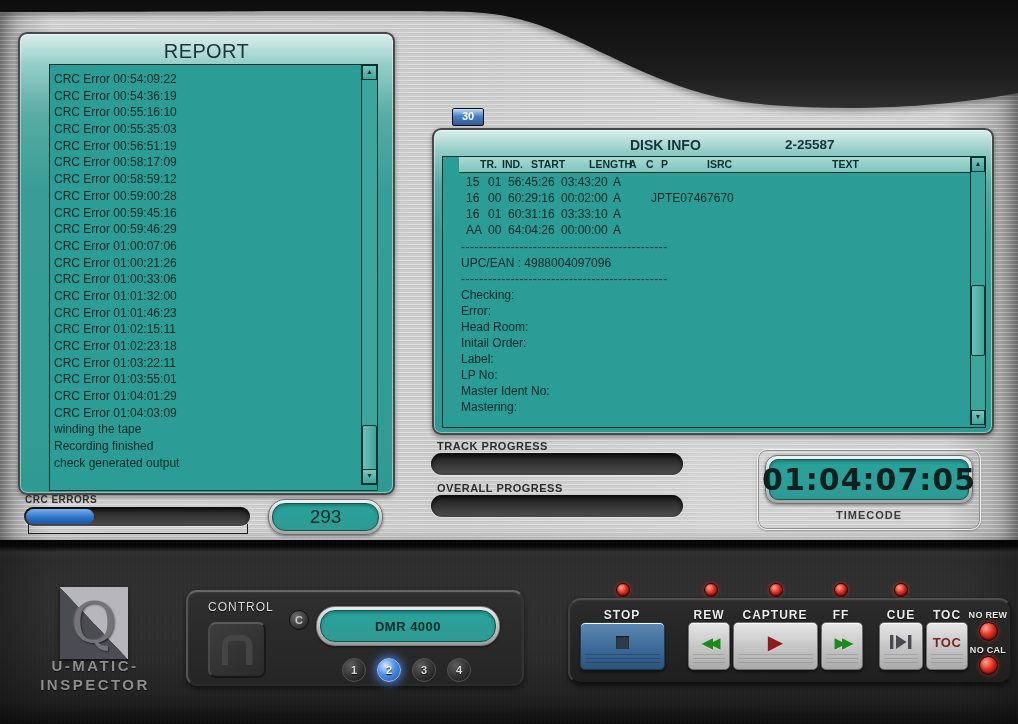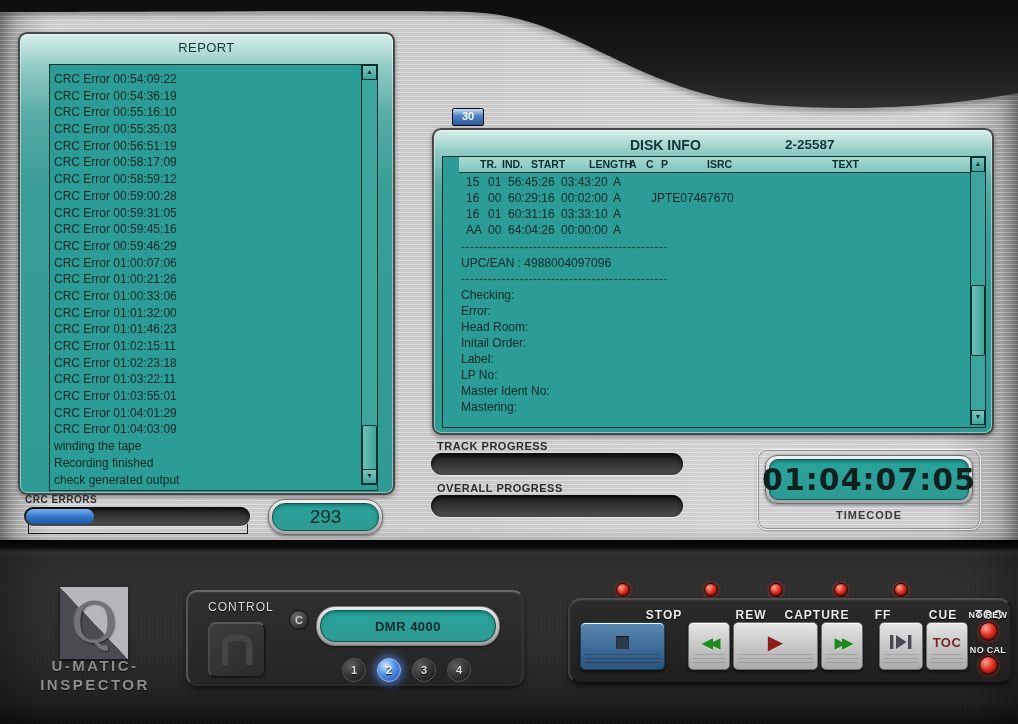--- a/index.html
+++ b/index.html
@@ -12,21 +12,21 @@
       repeating-linear-gradient(180deg, rgba(255,255,255,.35) 0 1px, rgba(150,150,150,.12) 1px 2px, rgba(255,255,255,0) 2px 4px),
       linear-gradient(90deg,#9d9d9d,#d0d0d0 5%,#cbcbcb 45%,#d3d3d3 70%,#cfcfcf 93%,#999);
     box-shadow: inset 14px 0 20px -10px rgba(0,0,0,.45), inset -14px 0 20px -10px rgba(0,0,0,.45);}
   .swoosh{position:absolute;left:0;top:0;filter:drop-shadow(0 3px 3px rgba(0,0,0,.35));}
 
   
   .teal-panel{position:absolute;border:2px solid #474747;border-radius:9px;
     background:linear-gradient(180deg,#d9efeb 0%,#93ccc6 7%,#56aba3 18%,#389d96 34%,#2f9a93 100%);
     box-shadow: inset 0 0 0 1px rgba(255,255,255,.45), 0 2px 5px rgba(0,0,0,.4);}
   .panel-title{position:absolute;left:0;right:0;top:6px;text-align:center;
-    font-size:13px;color:#17343b;letter-spacing:.4px;}
+    font-size:20px;color:#17343b;letter-spacing:.4px;}
   .listbox{position:absolute;background:#2b9d96;border:1px solid #07312d;overflow:hidden;}
   .report-line{height:16.7px;line-height:16.7px;font-size:12px;color:#082825;padding-left:4px;white-space:nowrap;}
 
   
   .sbar{position:absolute;background:#3aa49d;border:1px solid #07312d;}
   .sb-btn{position:absolute;left:0;right:0;height:13px;background:linear-gradient(180deg,#7cc4bd,#43a49d);
     border:1px solid #07312d;font-size:7px;line-height:12px;text-align:center;color:#06302c;}
   .sb-btn.up{top:0;} .sb-btn.down{bottom:0;}
   .sb-thumb{position:absolute;left:0;right:0;background:linear-gradient(90deg,#6fc0b9,#3fa49c);
     border:1px solid #07312d;border-radius:2px;}
@@ -145,21 +145,21 @@
 
   
   #transport-group{left:568px;top:598px;width:440px;height:82px;border-radius:13px;
     border-color:#4e4e4e #1a1a1a #111 #3e3e3e;background:linear-gradient(180deg,#2b2b2b,#1f1f1f);}
   .led{position:absolute;border-radius:50%;border:1px solid #2a0606;
     background:radial-gradient(circle at 35% 30%,#ffa595,#e03020 45%,#7c1010 85%);
     box-shadow:0 0 4px rgba(230,50,35,.7), inset 0 -1px 2px rgba(0,0,0,.5);}
   .led.small{width:12px;height:12px;}
   .led.big{width:17px;height:17px;}
   .t-label{position:absolute;top:8px;transform:translateX(-50%);font-size:12px;font-weight:bold;
-    color:#ececec;letter-spacing:1px;text-shadow:0 1px 1px #000;white-space:nowrap;margin-left:42px;}
+    color:#ececec;letter-spacing:1px;text-shadow:0 1px 1px #000;white-space:nowrap;}
   .t-btn{position:absolute;top:22px;height:48px;border-radius:5px;border:1px solid #6f6f6f;
     background:linear-gradient(180deg,#e6e6e6,#c4c4c4 55%,#ababab);
     box-shadow:inset 0 1px 0 #fff, 0 2px 3px rgba(0,0,0,.55);
     display:flex;align-items:center;justify-content:center;padding-bottom:8px;box-sizing:border-box;}
   .t-btn::after{content:"";position:absolute;left:4px;right:4px;bottom:3px;height:12px;
     background:repeating-linear-gradient(180deg, rgba(0,0,0,.13) 0 1px, rgba(0,0,0,0) 1px 4px);}
   #stop-btn{left:10px;width:85px;border-color:#1d3a57;
     background:linear-gradient(180deg,#5d88b0,#3a6795 60%,#2c547c);}
   #stop-btn::after{background:repeating-linear-gradient(180deg, rgba(0,0,0,.22) 0 1px, rgba(0,0,0,0) 1px 4px);}
   #stop-icon{width:13px;height:13px;background:#2c3c4d;box-shadow:inset 0 1px 2px rgba(0,0,0,.6);}
@@ -193,21 +193,20 @@
     <div class="panel-title">REPORT</div>
     <div class="listbox" id="report-list">
         <div class="report-line">CRC Error 00:54:09:22</div>
         <div class="report-line">CRC Error 00:54:36:19</div>
         <div class="report-line">CRC Error 00:55:16:10</div>
         <div class="report-line">CRC Error 00:55:35:03</div>
         <div class="report-line">CRC Error 00:56:51:19</div>
         <div class="report-line">CRC Error 00:58:17:09</div>
         <div class="report-line">CRC Error 00:58:59:12</div>
         <div class="report-line">CRC Error 00:59:00:28</div>
-        <div class="report-line">CRC Error 00:59:31:05</div>
         <div class="report-line">CRC Error 00:59:45:16</div>
         <div class="report-line">CRC Error 00:59:46:29</div>
         <div class="report-line">CRC Error 01:00:07:06</div>
         <div class="report-line">CRC Error 01:00:21:26</div>
         <div class="report-line">CRC Error 01:00:33:06</div>
         <div class="report-line">CRC Error 01:01:32:00</div>
         <div class="report-line">CRC Error 01:01:46:23</div>
         <div class="report-line">CRC Error 01:02:15:11</div>
         <div class="report-line">CRC Error 01:02:23:18</div>
         <div class="report-line">CRC Error 01:03:22:11</div>

